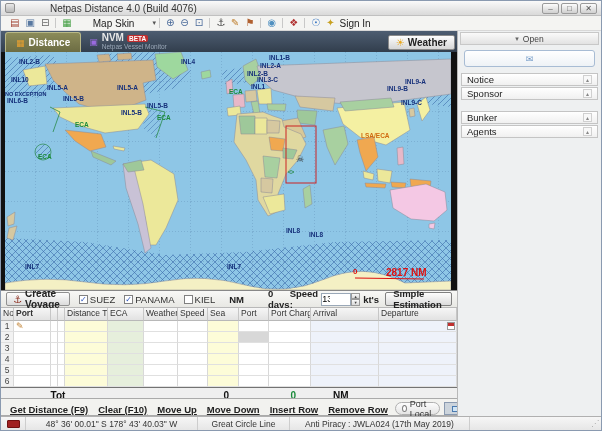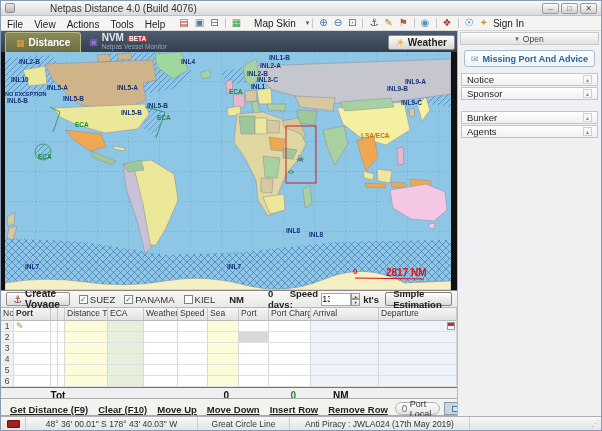--- a/index.html
+++ b/index.html
@@ -10,21 +10,21 @@
   #titlebar { height:15px; background:linear-gradient(#fafafa,#d9d9d9); display:flex; align-items:center; padding:0 4px; border-bottom:1px solid #c0c0c0; flex:0 0 auto; }
   #titlebar .appicon { width:10px; height:10px; background:linear-gradient(#e8e8e8,#b8b8b8); border:1px solid #909090; border-radius:2px; margin-right:4px; }
   #titlebar .title { font-size:10px; color:#333; flex:1 1 auto; white-space:nowrap;padding-left:31px; }
   .winbtn { width:17px; height:11px; margin-left:2px; background:linear-gradient(#fcfcfc,#d0d0d0); border:1px solid #9a9a9a; border-radius:2px; font-size:8px; line-height:9px; text-align:center; color:#555; }
 
   
   #menubar { height:15px; background:#f4f4f2; display:flex; align-items:center; padding:0 6px; border-bottom:1px solid #d8d8d8; flex:0 0 auto; }
   .menuitem { font-size:10px; color:#222; margin-right:11px; white-space:nowrap; }
   .tbico { font-size:10px; line-height:10px; margin:0 3px; white-space:nowrap; }
   .tbsep { width:1px; height:10px; background:#c8c8c8; margin:0 3px; }
-  .tblabel { font-size:10px; color:#222; margin-left:10px; }
+  .tblabel { font-size:10px; color:#222; margin-left:18px; }
   .signin { font-size:10px; color:#222; margin-left:2px; }
 
   
   #main { flex:1 1 auto; display:flex; min-height:0; }
   #leftcol { width:456px; display:flex; flex-direction:column; min-height:0; }
 
   
   #tabbar { height:21px; background:linear-gradient(#4d5d71,#323e4d); display:flex; align-items:stretch; padding:1px 2px 0 4px; flex:0 0 auto; }
   .tab-distance { display:flex; align-items:center; gap:4px; background:linear-gradient(#8b8b59,#6c6c43); border:1px solid #b8b888; border-bottom:none; border-radius:3px 3px 0 0; padding:0 10px; color:#fff; font-weight:bold; font-size:10px; }
   .tab-nvm { display:flex; align-items:center; gap:4px; padding:0 8px; color:#e8e8e8; font-size:10px; }
@@ -105,21 +105,20 @@
 
   <div id="titlebar">
     <div class="appicon"></div>
     <div class="title">Netpas Distance 4.0 (Build 4076)</div>
     <div class="winbtn">–</div>
     <div class="winbtn">□</div>
     <div class="winbtn">✕</div>
   </div>
 
   <div id="menubar">
-    <span id="menuitems"><span class="menuitem">File</span><span class="menuitem">View</span><span class="menuitem">Actions</span><span class="menuitem">Tools</span><span class="menuitem">Help</span></span>
     <span class="tbico" style="color:#a04030;">▤</span>
     <span class="tbico" style="color:#5878a0;">▣</span>
     <span class="tbico" style="color:#666;">⊟</span>
     <span class="tbsep"></span>
     <span class="tbico" style="color:#3a9a3a;">▦</span>
     <span class="tblabel">Map Skin</span>
     <span class="tblabel" style="font-size:7px;color:#555;">▾</span>
     <span class="tbsep"></span>
     <span class="tbico" style="color:#4a6a9a;">⊕</span>
     <span class="tbico" style="color:#4a6a9a;">⊖</span>
@@ -490,21 +489,20 @@
       </div>
     </div>
 
     <div id="rightpanel">
       <div id="openbar">
         <span class="chev">▾</span>
         <span>Open</span>
       </div>
       <div id="missingbtn">
         <span class="env">✉</span>
-        <span>Missing Port And Advice</span>
       </div>
       <div class="accgroup" id="accgroup1">
           <div class="accbar">
             <span>Notice</span>
             <span class="caret">▴</span>
           </div>
           <div class="accbar">
             <span>Sponsor</span>
             <span class="caret">▴</span>
           </div>

